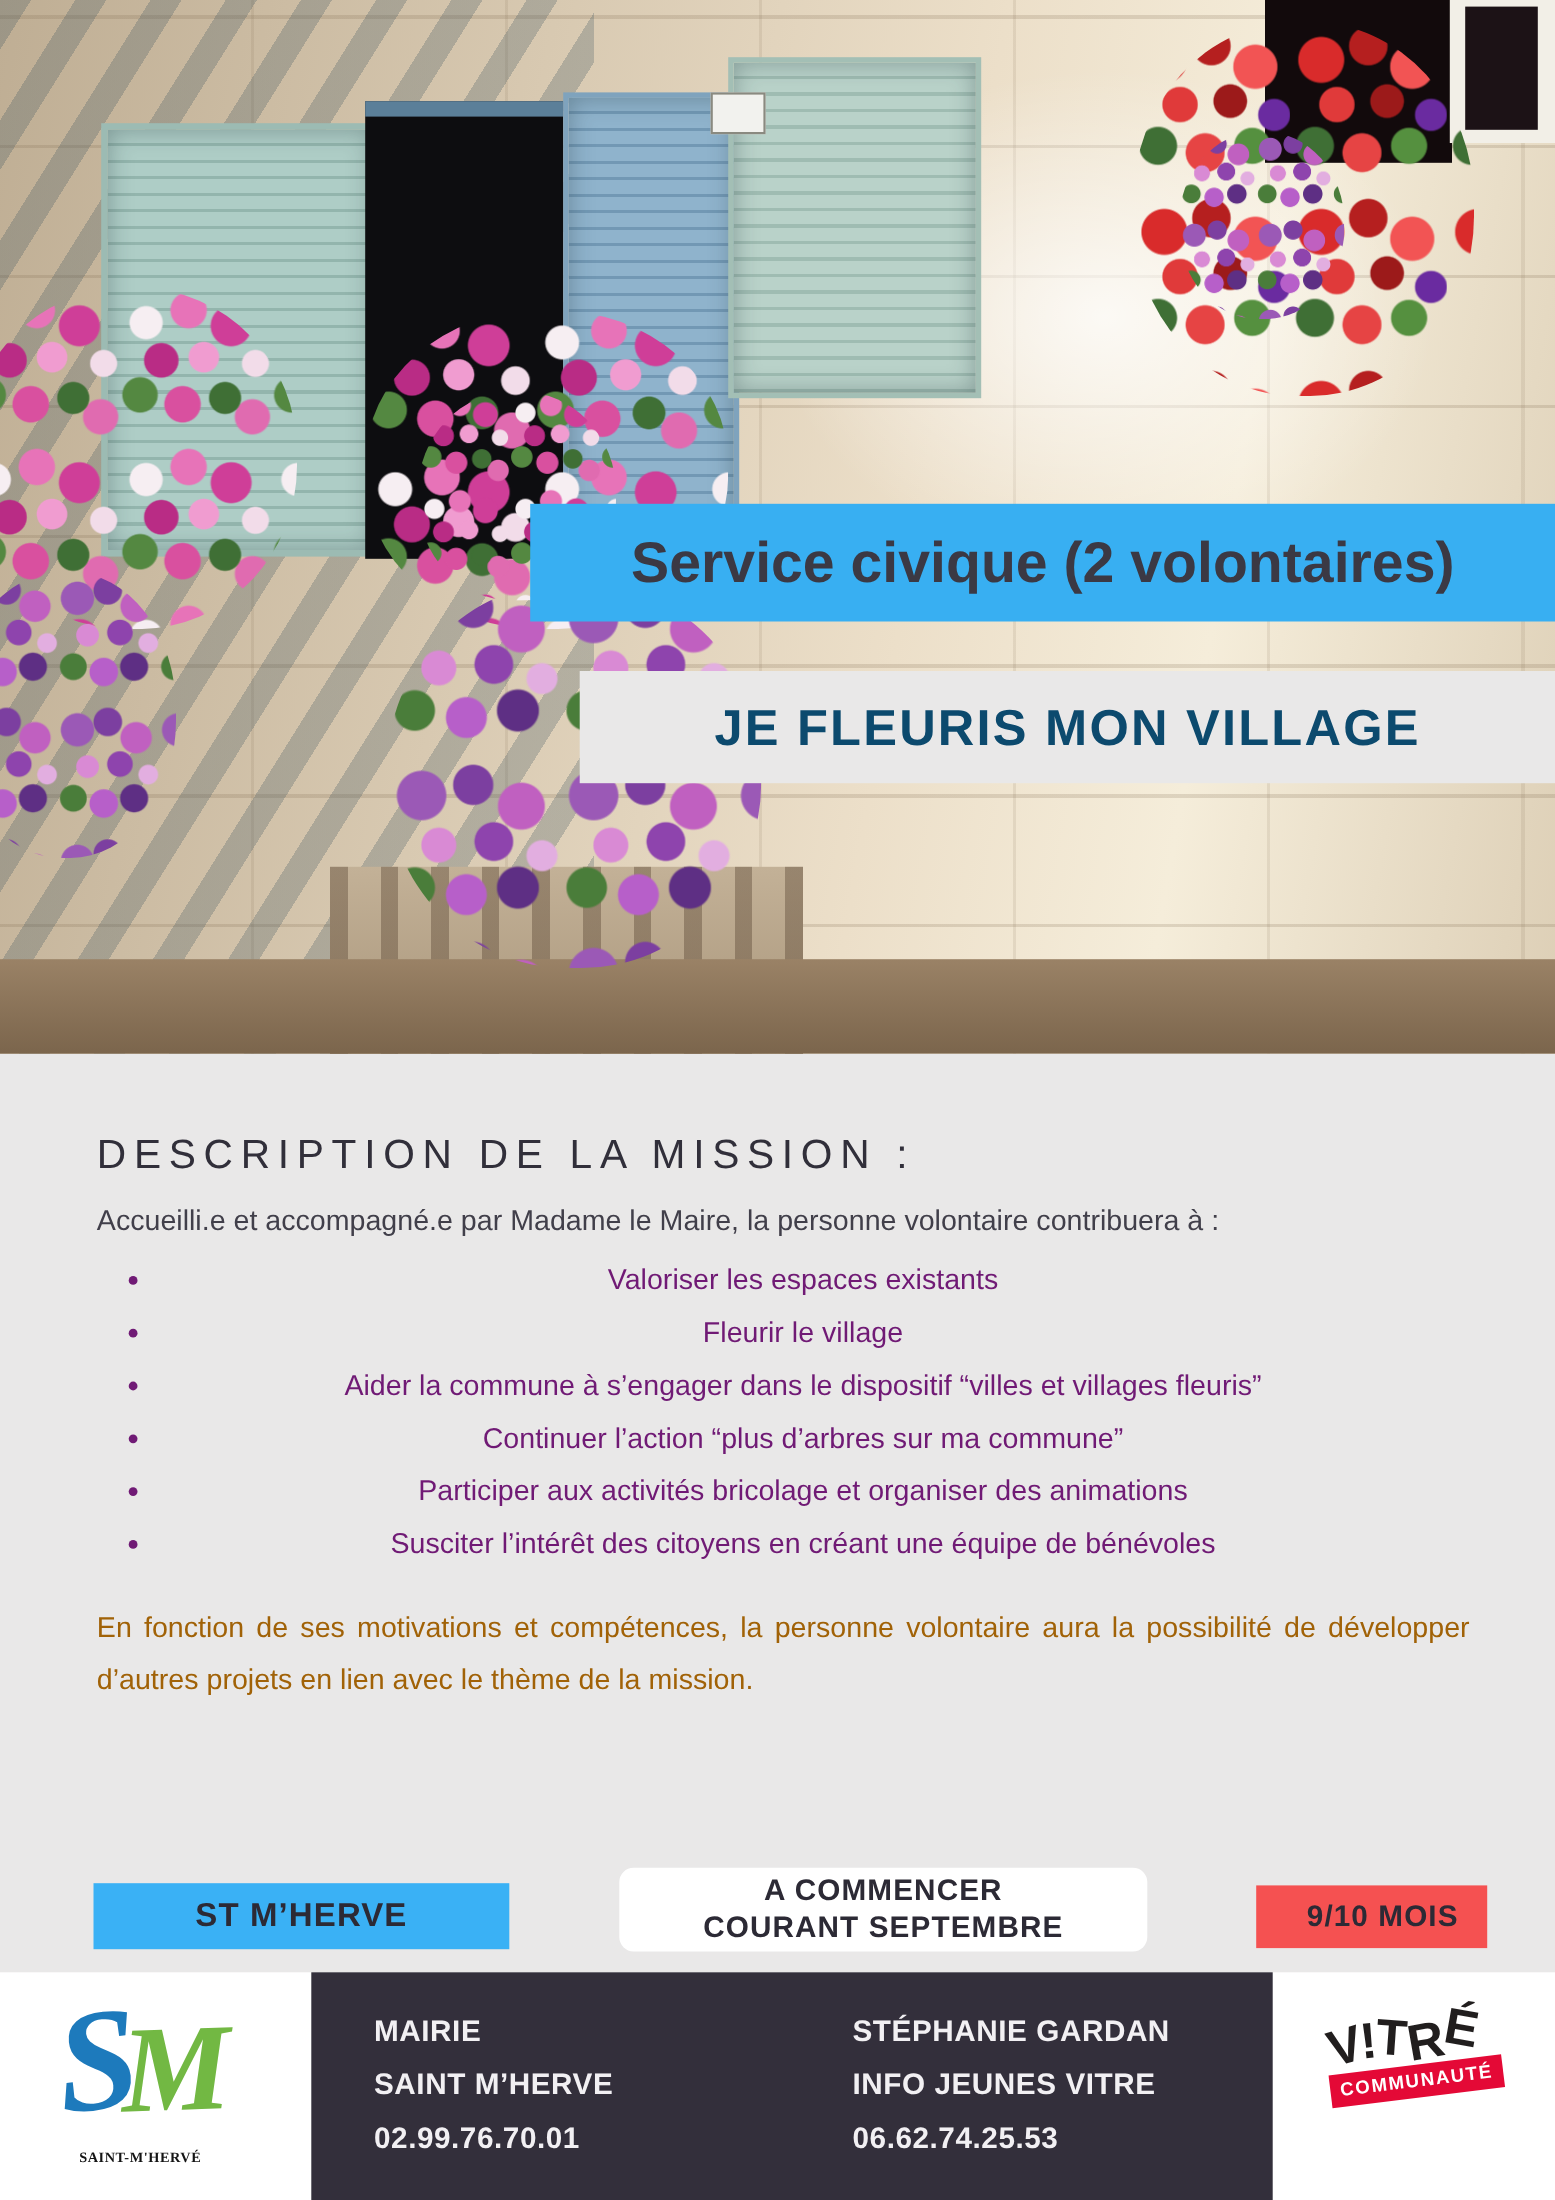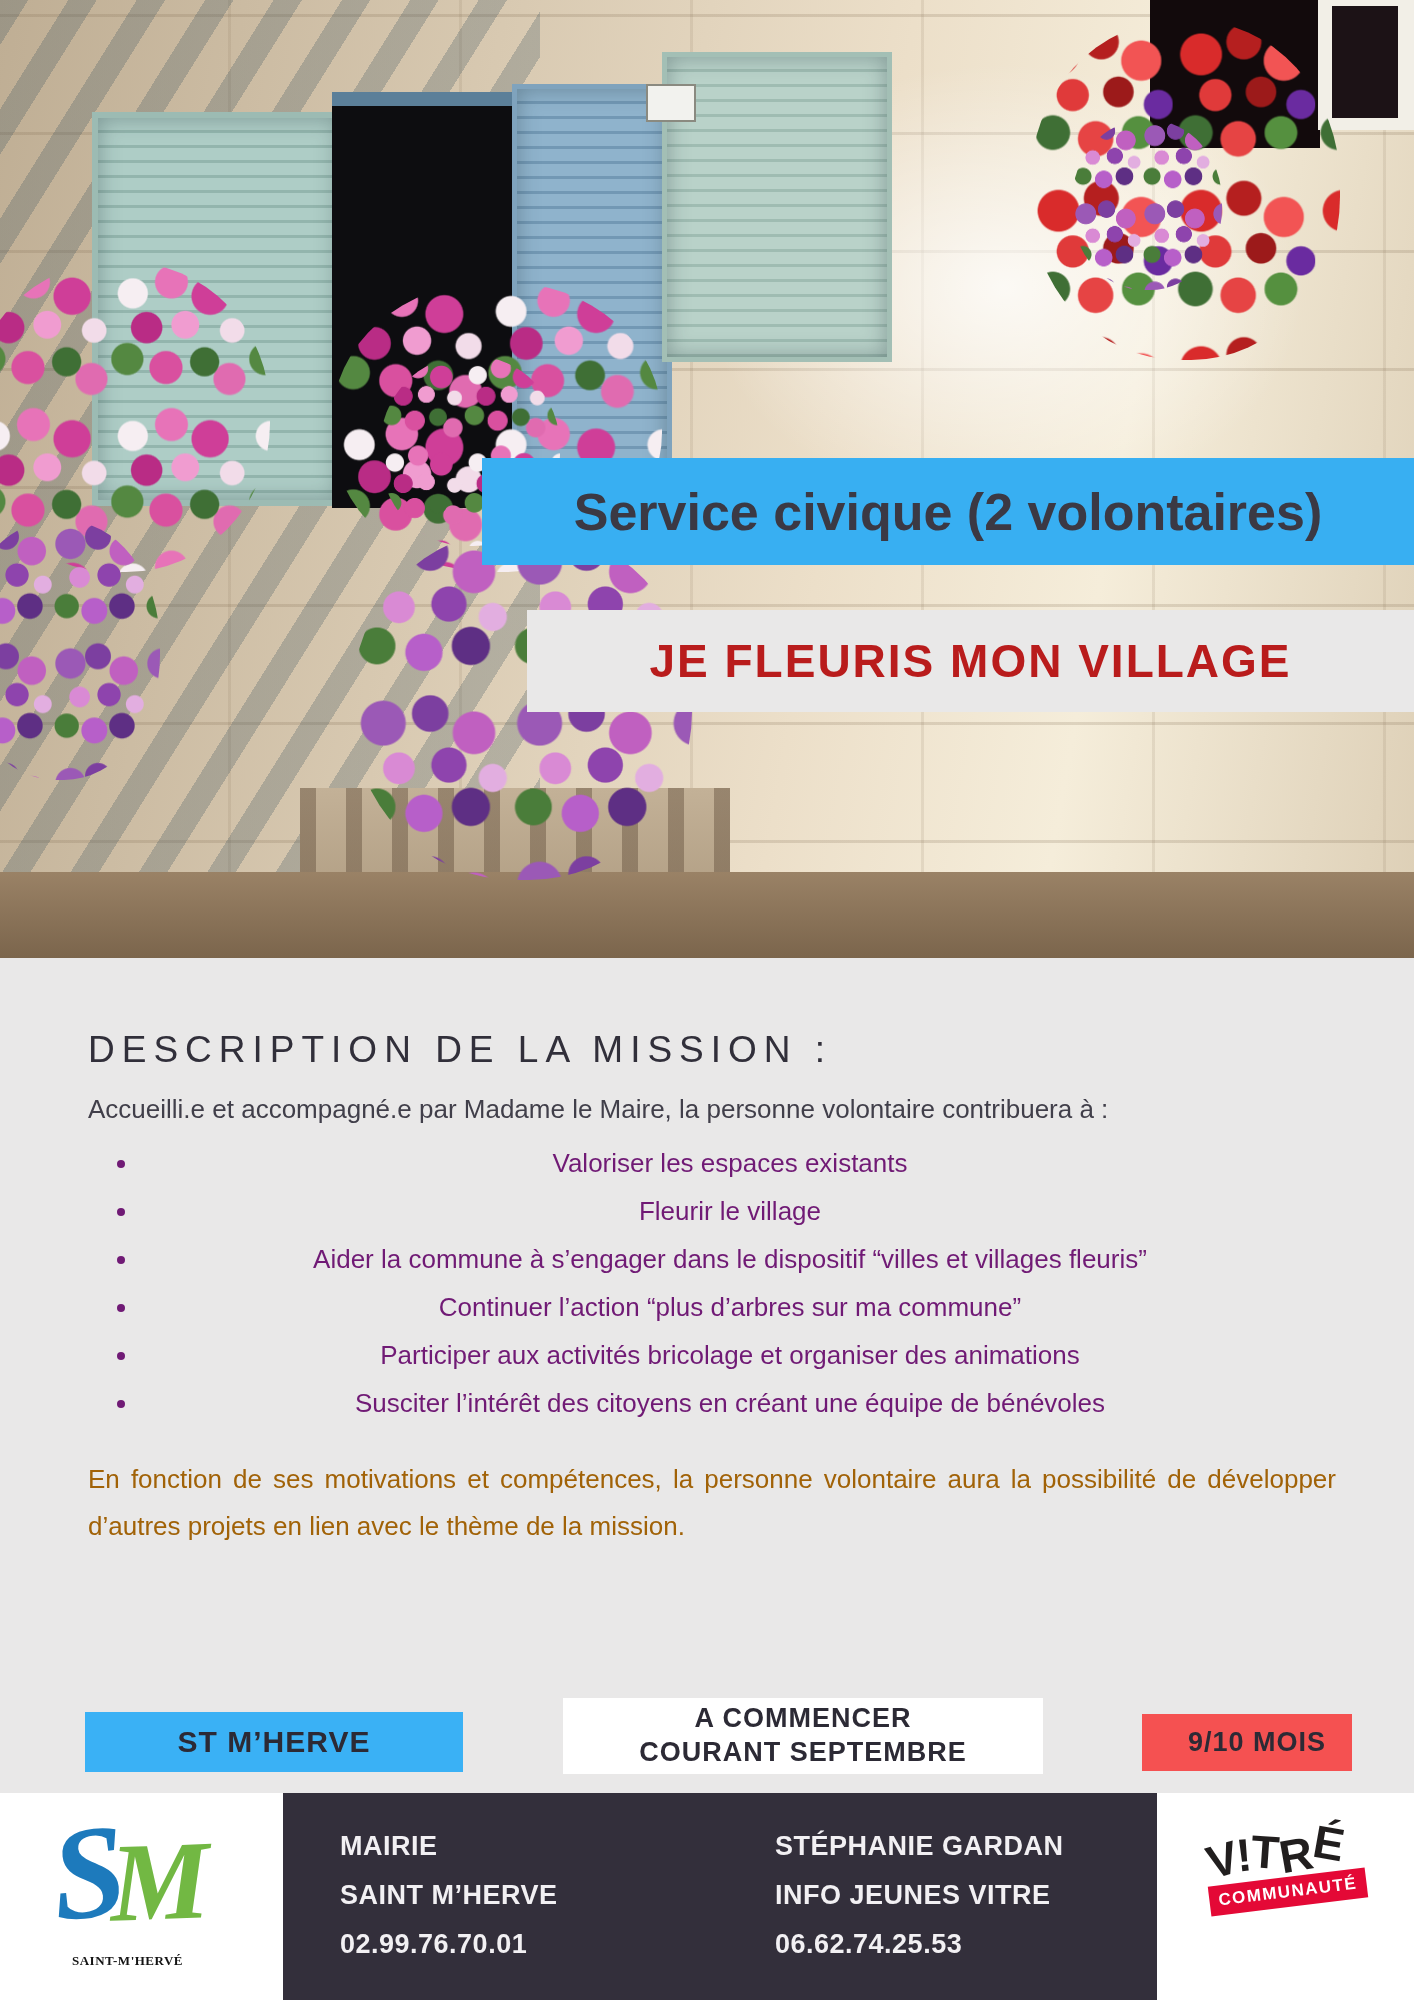--- a/index.html
+++ b/index.html
@@ -73,42 +73,42 @@
   .f4{left:352px;top:530px;width:340px;height:350px;}
   .f5{left:1030px;top:20px;width:310px;height:340px;}
   .f6{left:1072px;top:120px;width:150px;height:170px;}
   .f7{left:380px;top:356px;width:180px;height:190px;}
 
   
   .banner{position:absolute;display:flex;align-items:center;z-index:5;}
   .banner-blue{left:482px;top:458px;width:932px;height:107px;background:#38aff2;
       justify-content:center;font-size:52px;font-weight:700;color:#3b3944;}
   .banner-gray{left:527px;top:610px;width:887px;height:102px;background:#e9e8e8;
-      justify-content:center;font-size:46px;font-weight:700;letter-spacing:2px;color:#b91c1c;}
+      justify-content:center;font-size:46px;font-weight:700;letter-spacing:2px;color:#0c4a6e;}
   .banner-red{left:465px;top:745px;width:923px;height:120px;background:#f75c5c;
       flex-direction:column;align-items:flex-start;justify-content:center;
       padding-left:36px;box-sizing:border-box;color:#ffffff;
       font-size:33px;font-weight:700;line-height:1.72;}
 
   
   .section-title{position:absolute;left:88px;top:998px;font-size:37px;font-weight:400;
       letter-spacing:7px;color:#312f3a;}
   .intro{position:absolute;left:88px;top:1068px;width:1260px;font-size:26px;color:#413f4a;}
   .mission-list{position:absolute;left:118px;top:1148px;margin:0;padding:0 0 0 22px;width:1180px;}
   .mission-list li{font-size:26px;color:#701a75;margin-bottom:17px;text-align:center;}
   .note{position:absolute;left:88px;top:1430px;width:1248px;font-size:26px;color:#a16207;
       line-height:1.8;text-align:justify;}
 
   
   .badge{position:absolute;display:flex;align-items:center;justify-content:center;
       font-weight:700;color:#2c2a35;text-align:center;}
   .badge-location{left:85px;top:1712px;width:378px;height:60px;background:#3ab1f5;
       font-size:30px;letter-spacing:1px;}
   .badge-start{left:563px;top:1698px;width:480px;height:76px;background:#ffffff;
-      flex-direction:column;font-size:27px;letter-spacing:1px;line-height:1.25;}
+      flex-direction:column;font-size:27px;letter-spacing:1px;line-height:1.25;border-radius:13px;}
   .badge-duration{left:1142px;top:1714px;width:190px;height:57px;background:#f55151;
       font-size:27px;letter-spacing:1px;padding-left:20px;}
 
   
   .footer{position:absolute;left:0;top:1793px;width:1414px;height:207px;background:#ffffff;}
   .footer-panel{position:absolute;left:283px;top:0;width:874px;height:207px;background:#332f3b;}
   .contact{position:absolute;top:40px;color:#f2f0f3;font-weight:700;font-size:27px;letter-spacing:.5px;}
   .contact div{line-height:1;margin-bottom:22px;}
   .contact-mairie{left:57px;}
   .contact-ij{left:492px;}

